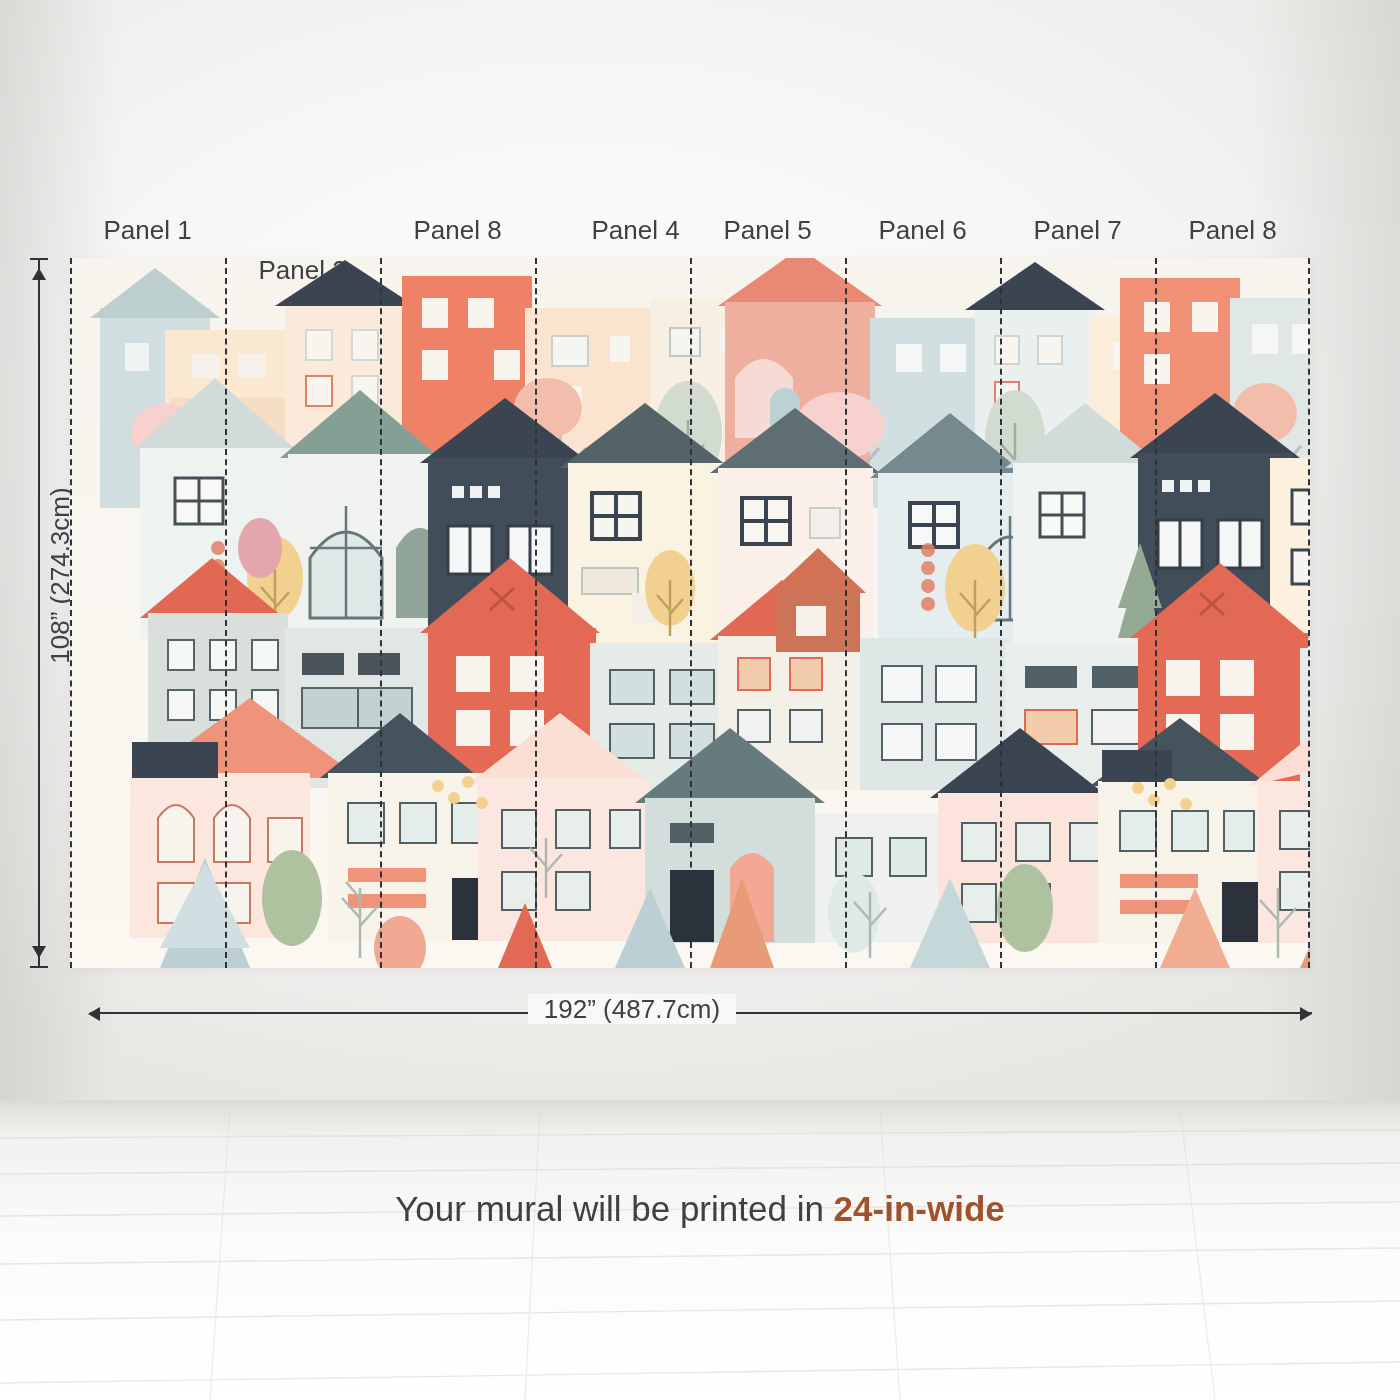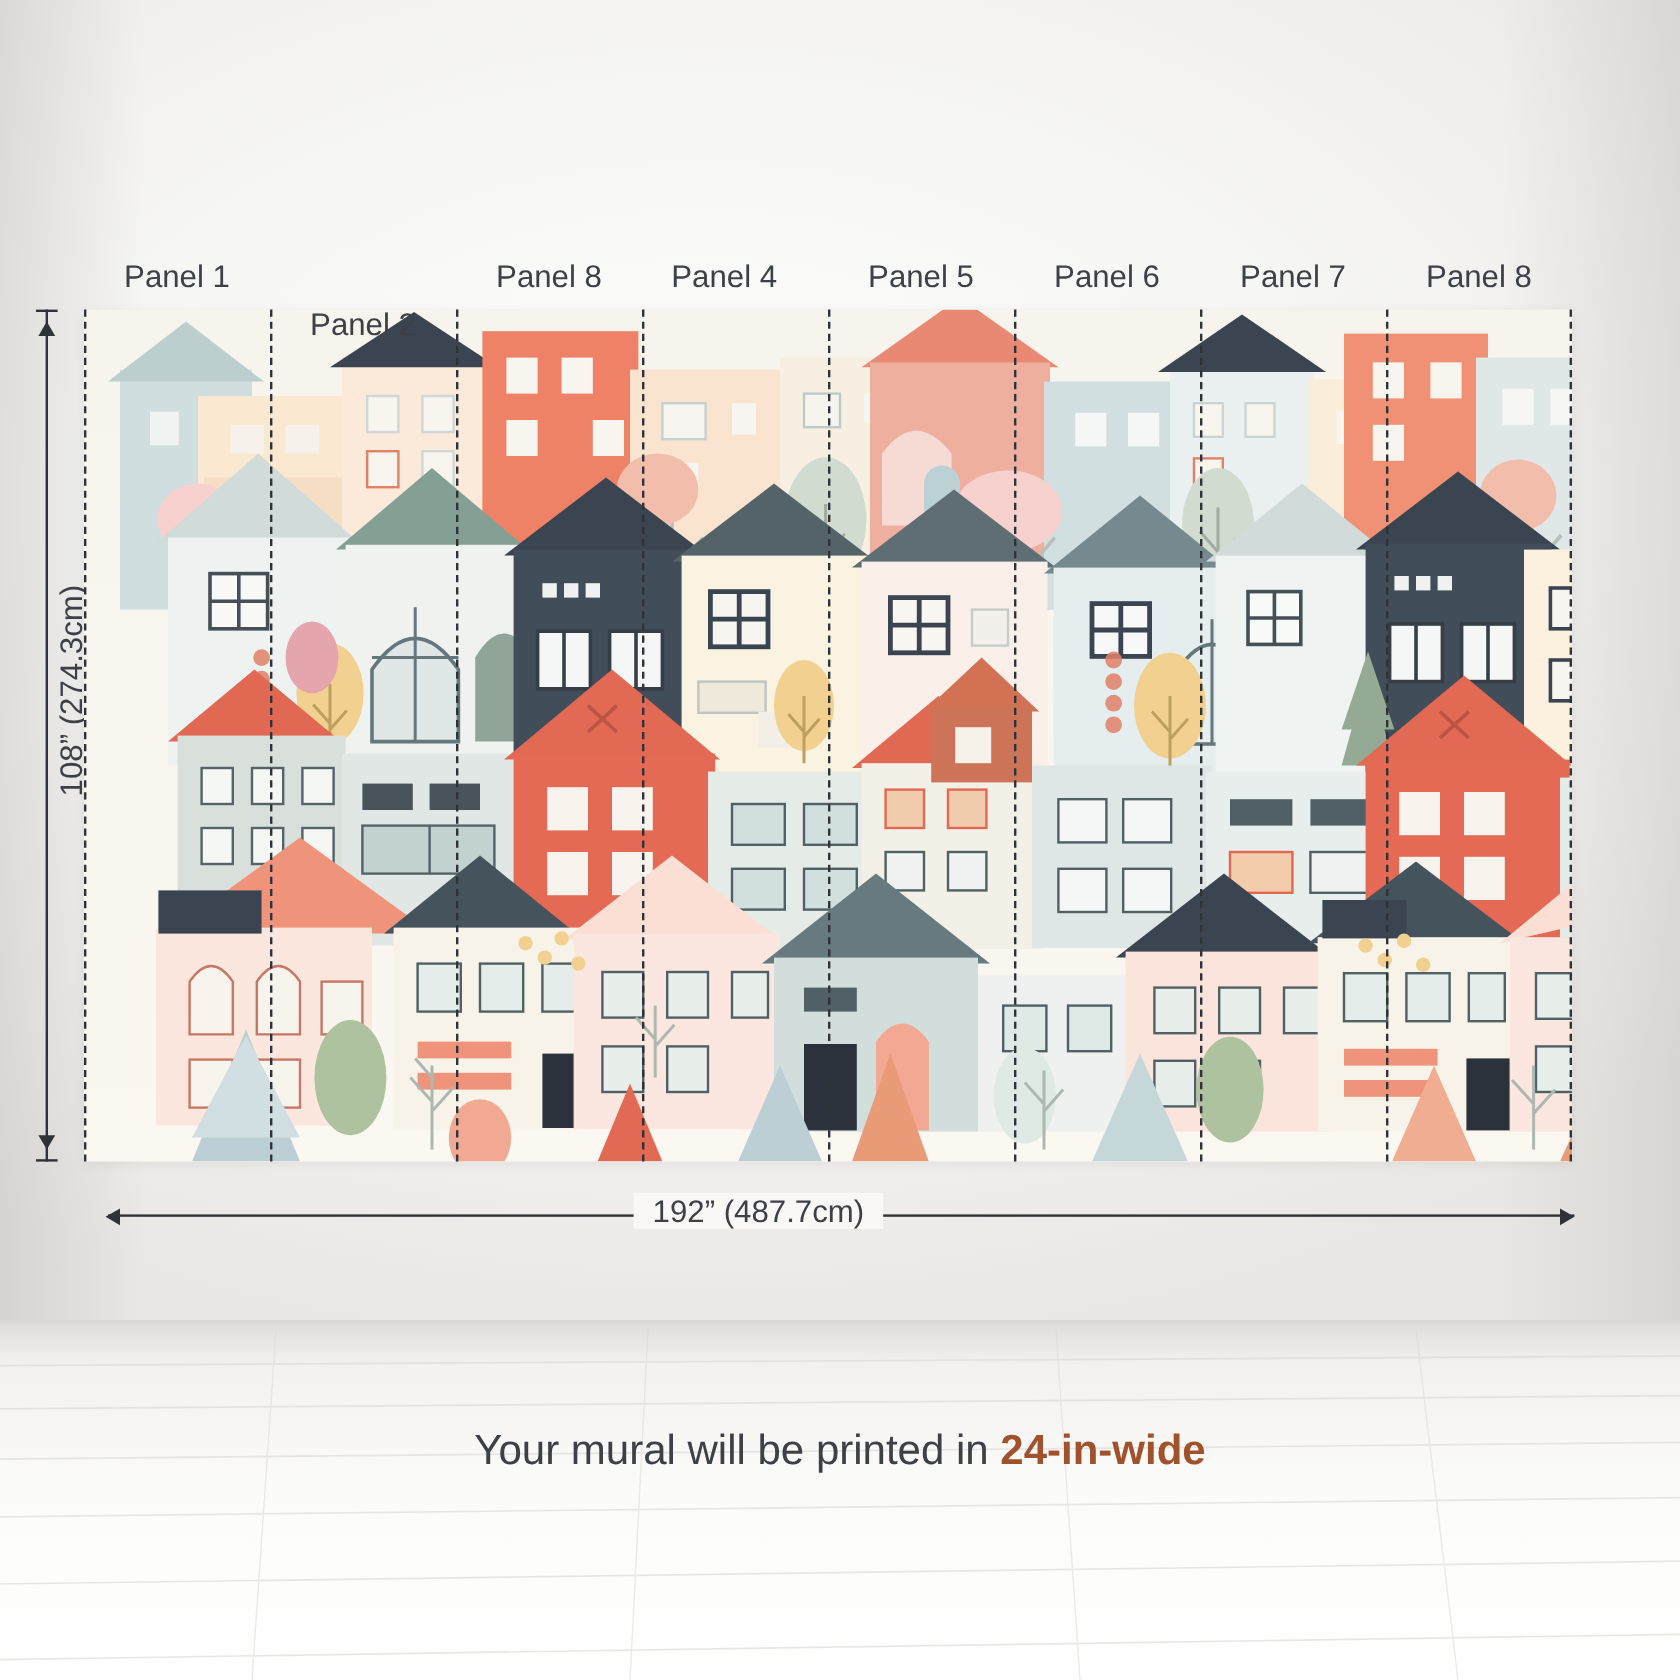--- a/index.html
+++ b/index.html
@@ -614,21 +614,21 @@
     <div class="panel-line" style="left:620px;"></div>
     <div class="panel-line" style="left:775px;"></div>
     <div class="panel-line" style="left:930px;"></div>
     <div class="panel-line" style="left:1085px;"></div>
     <div class="panel-edge" style="left:1238px;"></div>
   </div>
 
   <div class="panel-label" style="left:70px;">Panel 1</div>
   <div class="panel-label" style="left:225px;margin-top:40px;">Panel 2</div>
   <div class="panel-label" style="left:380px;">Panel 8</div>
-  <div class="panel-label" style="left:526px;text-align:center;">Panel 4</div>
+  <div class="panel-label" style="left:558px;text-align:center;">Panel 4</div>
   <div class="panel-label" style="left:690px;">Panel 5</div>
   <div class="panel-label" style="left:845px;">Panel 6</div>
   <div class="panel-label" style="left:1000px;">Panel 7</div>
   <div class="panel-label" style="left:1155px;">Panel 8</div>
 
   <div class="dim-h"></div>
   <div class="arrow-left" style="left:88px;  top:1007px;"></div>
   <div class="arrow-right" style="left:1300px; top:1007px;"></div>
   <div class="width-label"><span>192” (487.7cm)</span></div>
 

